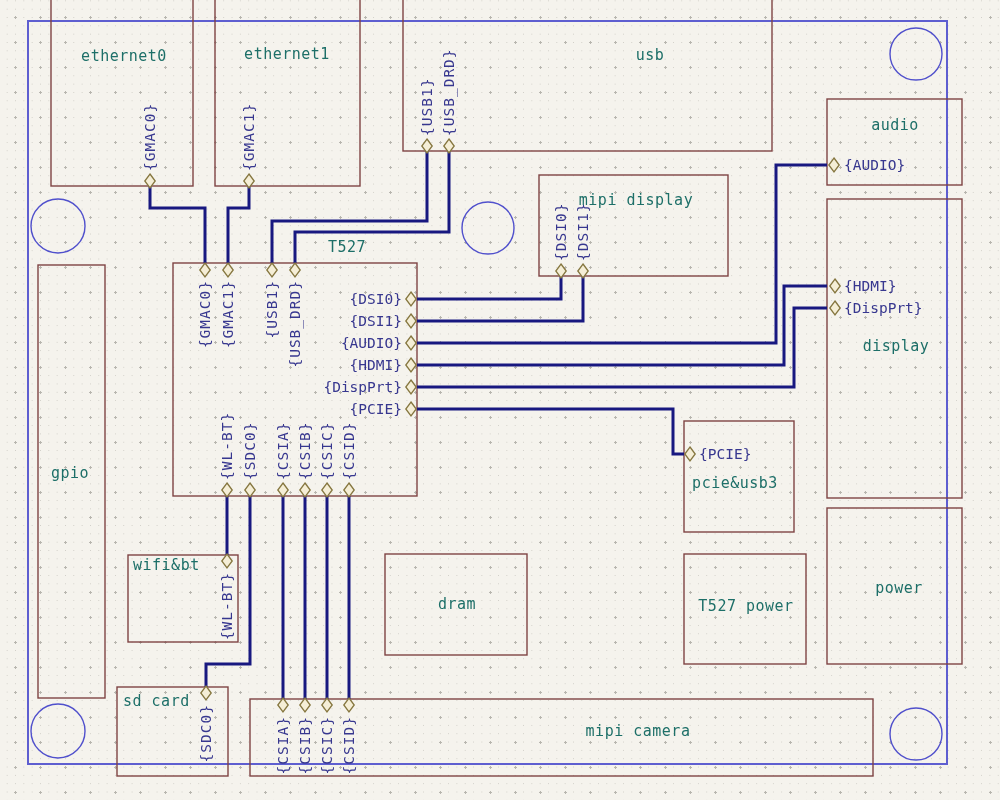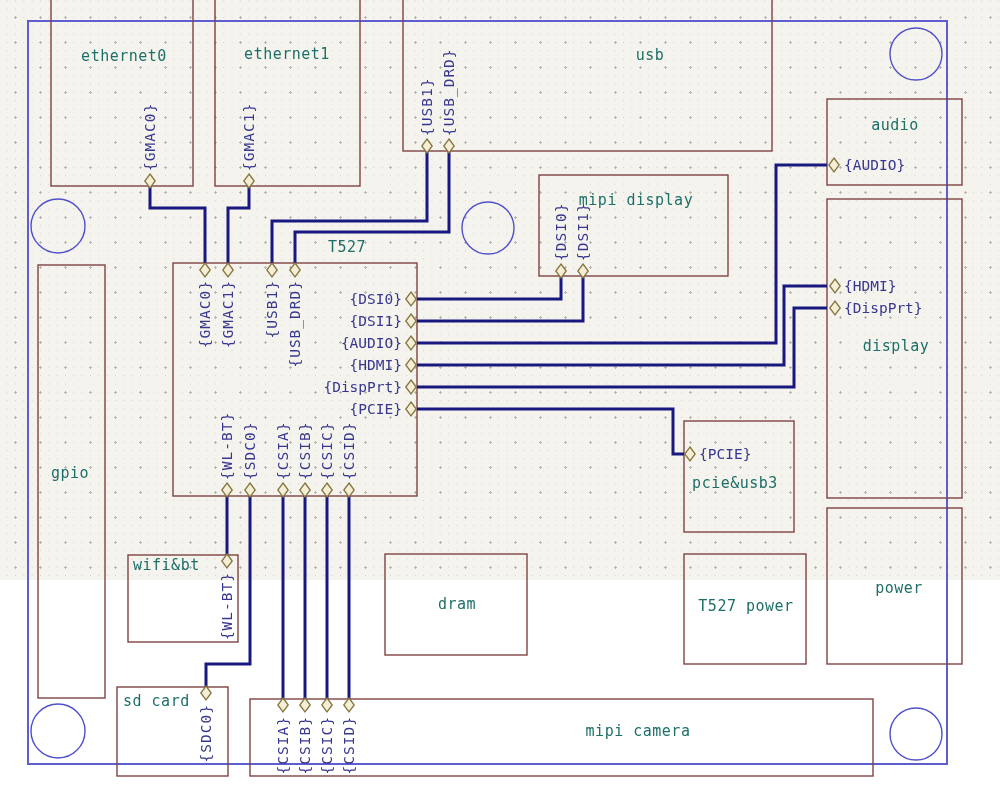--- a/index.html
+++ b/index.html
@@ -2,21 +2,21 @@
 <html><head>
 <meta charset="utf-8">
 <style>
   html, body { margin: 0; padding: 0; }
   body {
     width: 1000px; height: 800px; overflow: hidden;
     font-family: "DejaVu Sans Mono", monospace;
   }
   .canvas {
     position: relative;
-    width: 1000px; height: 580px;
+    width: 1000px; height: 800px;
     background-color: #f5f3ed;
     background-image:
       radial-gradient(circle, #b8b6af 1px, rgba(0,0,0,0) 1.1px),
       radial-gradient(circle, #d0cec7 0.7px, rgba(0,0,0,0) 0.9px);
     background-size: 25px 25px, 8.333px 8.333px;
     background-position: 3px 5px, 3px 5px;
   }
   svg { position: absolute; left: 0; top: 0; }
   svg text { font-family: "DejaVu Sans Mono", monospace; }
   .block-label { font-size: 15px; letter-spacing: 0.5px; }

